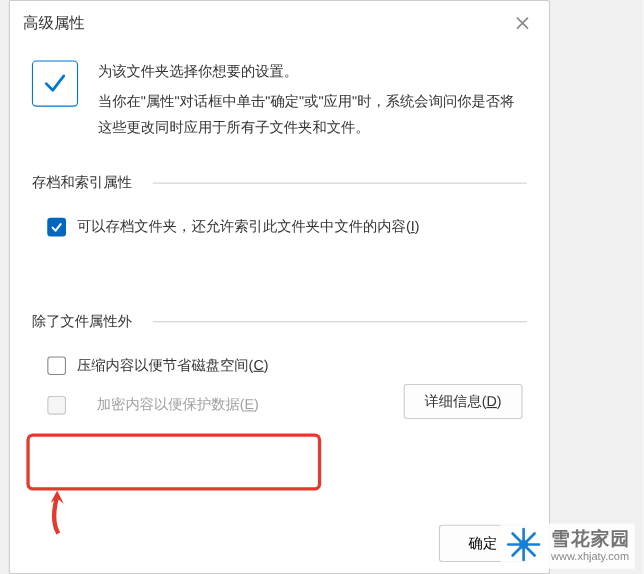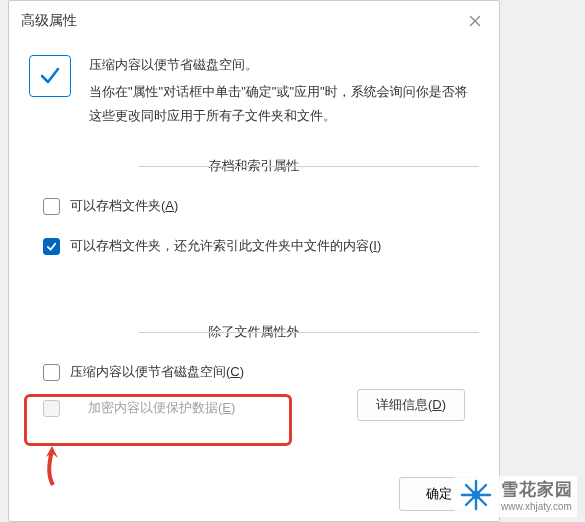--- a/index.html
+++ b/index.html
@@ -8,31 +8,31 @@
 .titlebar { display: flex; align-items: center; justify-content: space-between; padding: 8px 12px 4px 12px; }
 .titlebar .title { font-size: 14px; color: #333; }
 .close-x { width: 24px; height: 24px; display: flex; align-items: center; justify-content: center; color: #888; cursor: pointer; }
 .close-x svg { width: 12px; height: 12px; }
 .header-section { display: flex; padding: 16px 20px 8px 20px; gap: 18px; }
 .header-icon { width: 42px; height: 42px; border: 1.5px solid #0078d4; border-radius: 4px; display: flex; align-items: center; justify-content: center; background: #fff; flex-shrink: 0; margin-top: 2px; }
 .header-icon svg { width: 24px; height: 24px; }
 .header-text { flex: 1; color: #333; line-height: 1.9; font-size: 13px; }
 .header-text div { margin-bottom: 2px; }
 .group { margin: 0 20px 14px 20px; padding-top: 8px; }
-.group-label { color: #333; font-size: 13px; margin-bottom: 16px; position: relative; text-align: center; }
+.group-label { color: #333; font-size: 13px; margin-bottom: 16px; position: relative; }
 .group-label::after { content: ""; position: absolute; left: 110px; right: 0; top: 52%; height: 1px; background: #d0d0d0; }
 .checkbox-row { display: flex; align-items: center; gap: 10px; padding: 6px 0 6px 14px; color: #333; }
 .cbx { width: 17px; height: 17px; border: 1.5px solid #888; border-radius: 3px; background: #fff; display: inline-flex; align-items: center; justify-content: center; flex-shrink: 0; }
 .cbx.checked { background: #0067c0; border-color: #0067c0; }
 .cbx.checked svg { width: 11px; height: 11px; }
 .cbx.disabled { border-color: #c8c8c8; background: #f5f5f5; }
 .checkbox-row.disabled { color: #a0a0a0; }
 .section-gap { height: 40px; }
 .compress-row-wrap { display: flex; align-items: center; justify-content: space-between; padding-right: 0; }
-.details-btn { border: 1px solid #ccc; background: #fdfdfd; padding: 6px 18px; border-radius: 3px; font-size: 13px; color: #333; cursor: pointer; margin-right: 14px; }
+.details-btn { border: 1px solid #ccc; background: #fdfdfd; padding: 6px 18px; border-radius: 3px; font-size: 13px; color: #333; cursor: pointer; margin-right: 4px; }
 .highlight-box { position: absolute; border: 3px solid #e23a2e; border-radius: 6px; left: 24px; top: 394px; width: 268px; height: 52px; pointer-events: none; }
 .arrow { position: absolute; left: 38px; top: 443px; pointer-events: none; }
 .arrow svg { width: 30px; height: 45px; }
 .footer { position: absolute; right: 20px; bottom: 10px; display: flex; gap: 10px; }
 .ok-btn { border: 1px solid #ccc; background: #fdfdfd; padding: 7px 26px; border-radius: 3px; font-size: 13px; cursor: pointer; }
 .watermark { position: absolute; right: 8px; bottom: 5px; display: flex; align-items: center; gap: 8px; background: rgba(255,255,255,0.85); padding: 2px 4px; }
 .watermark-logo svg { width: 34px; height: 34px; }
 .watermark-text { line-height: 1.2; }
 .watermark-brand { color: #737373; font-weight: 700; font-size: 17px; letter-spacing: 1px; }
 .watermark-url { color: #888; font-size: 10px; }
@@ -51,32 +51,28 @@
     </span>
   </div>
 
   <div class="header-section">
     <div class="header-icon">
       <svg viewBox="0 0 24 24">
           <path d="M4 12 L10 18 L20 5" stroke="#0078d4" stroke-width="2.5" fill="none" stroke-linecap="round" stroke-linejoin="round"></path>
         </svg>
     </div>
     <div class="header-text">
-      <div>压缩内容以便节省磁盘空间。</div>
+      <div>为该文件夹选择你想要的设置。</div>
       <div>当你在"属性"对话框中单击"确定"或"应用"时，系统会询问你是否将这些更改同时应用于所有子文件夹和文件。</div>
     </div>
   </div>
 
   <div class="group" style="margin-top:10px;">
     <div class="group-label">存档和索引属性</div>
 
-    <div class="checkbox-row">
-      <span class="cbx"></span>
-      <span><span>可以存档文件夹(</span><span class="underline-hint">A</span><span>)</span></span>
-    </div>
 
     <div class="checkbox-row" style="margin-top:10px;">
       <span class="cbx checked">
         <svg viewBox="0 0 12 12">
             <path d="M2 6.5 L5 9.5 L10 3" stroke="#fff" stroke-width="2" fill="none" stroke-linecap="round" stroke-linejoin="round"></path>
           </svg>
       </span>
       <span><span>可以存档文件夹，还允许索引此文件夹中文件的内容(</span><span class="underline-hint">I</span><span>)</span></span>
     </div>
   </div>

